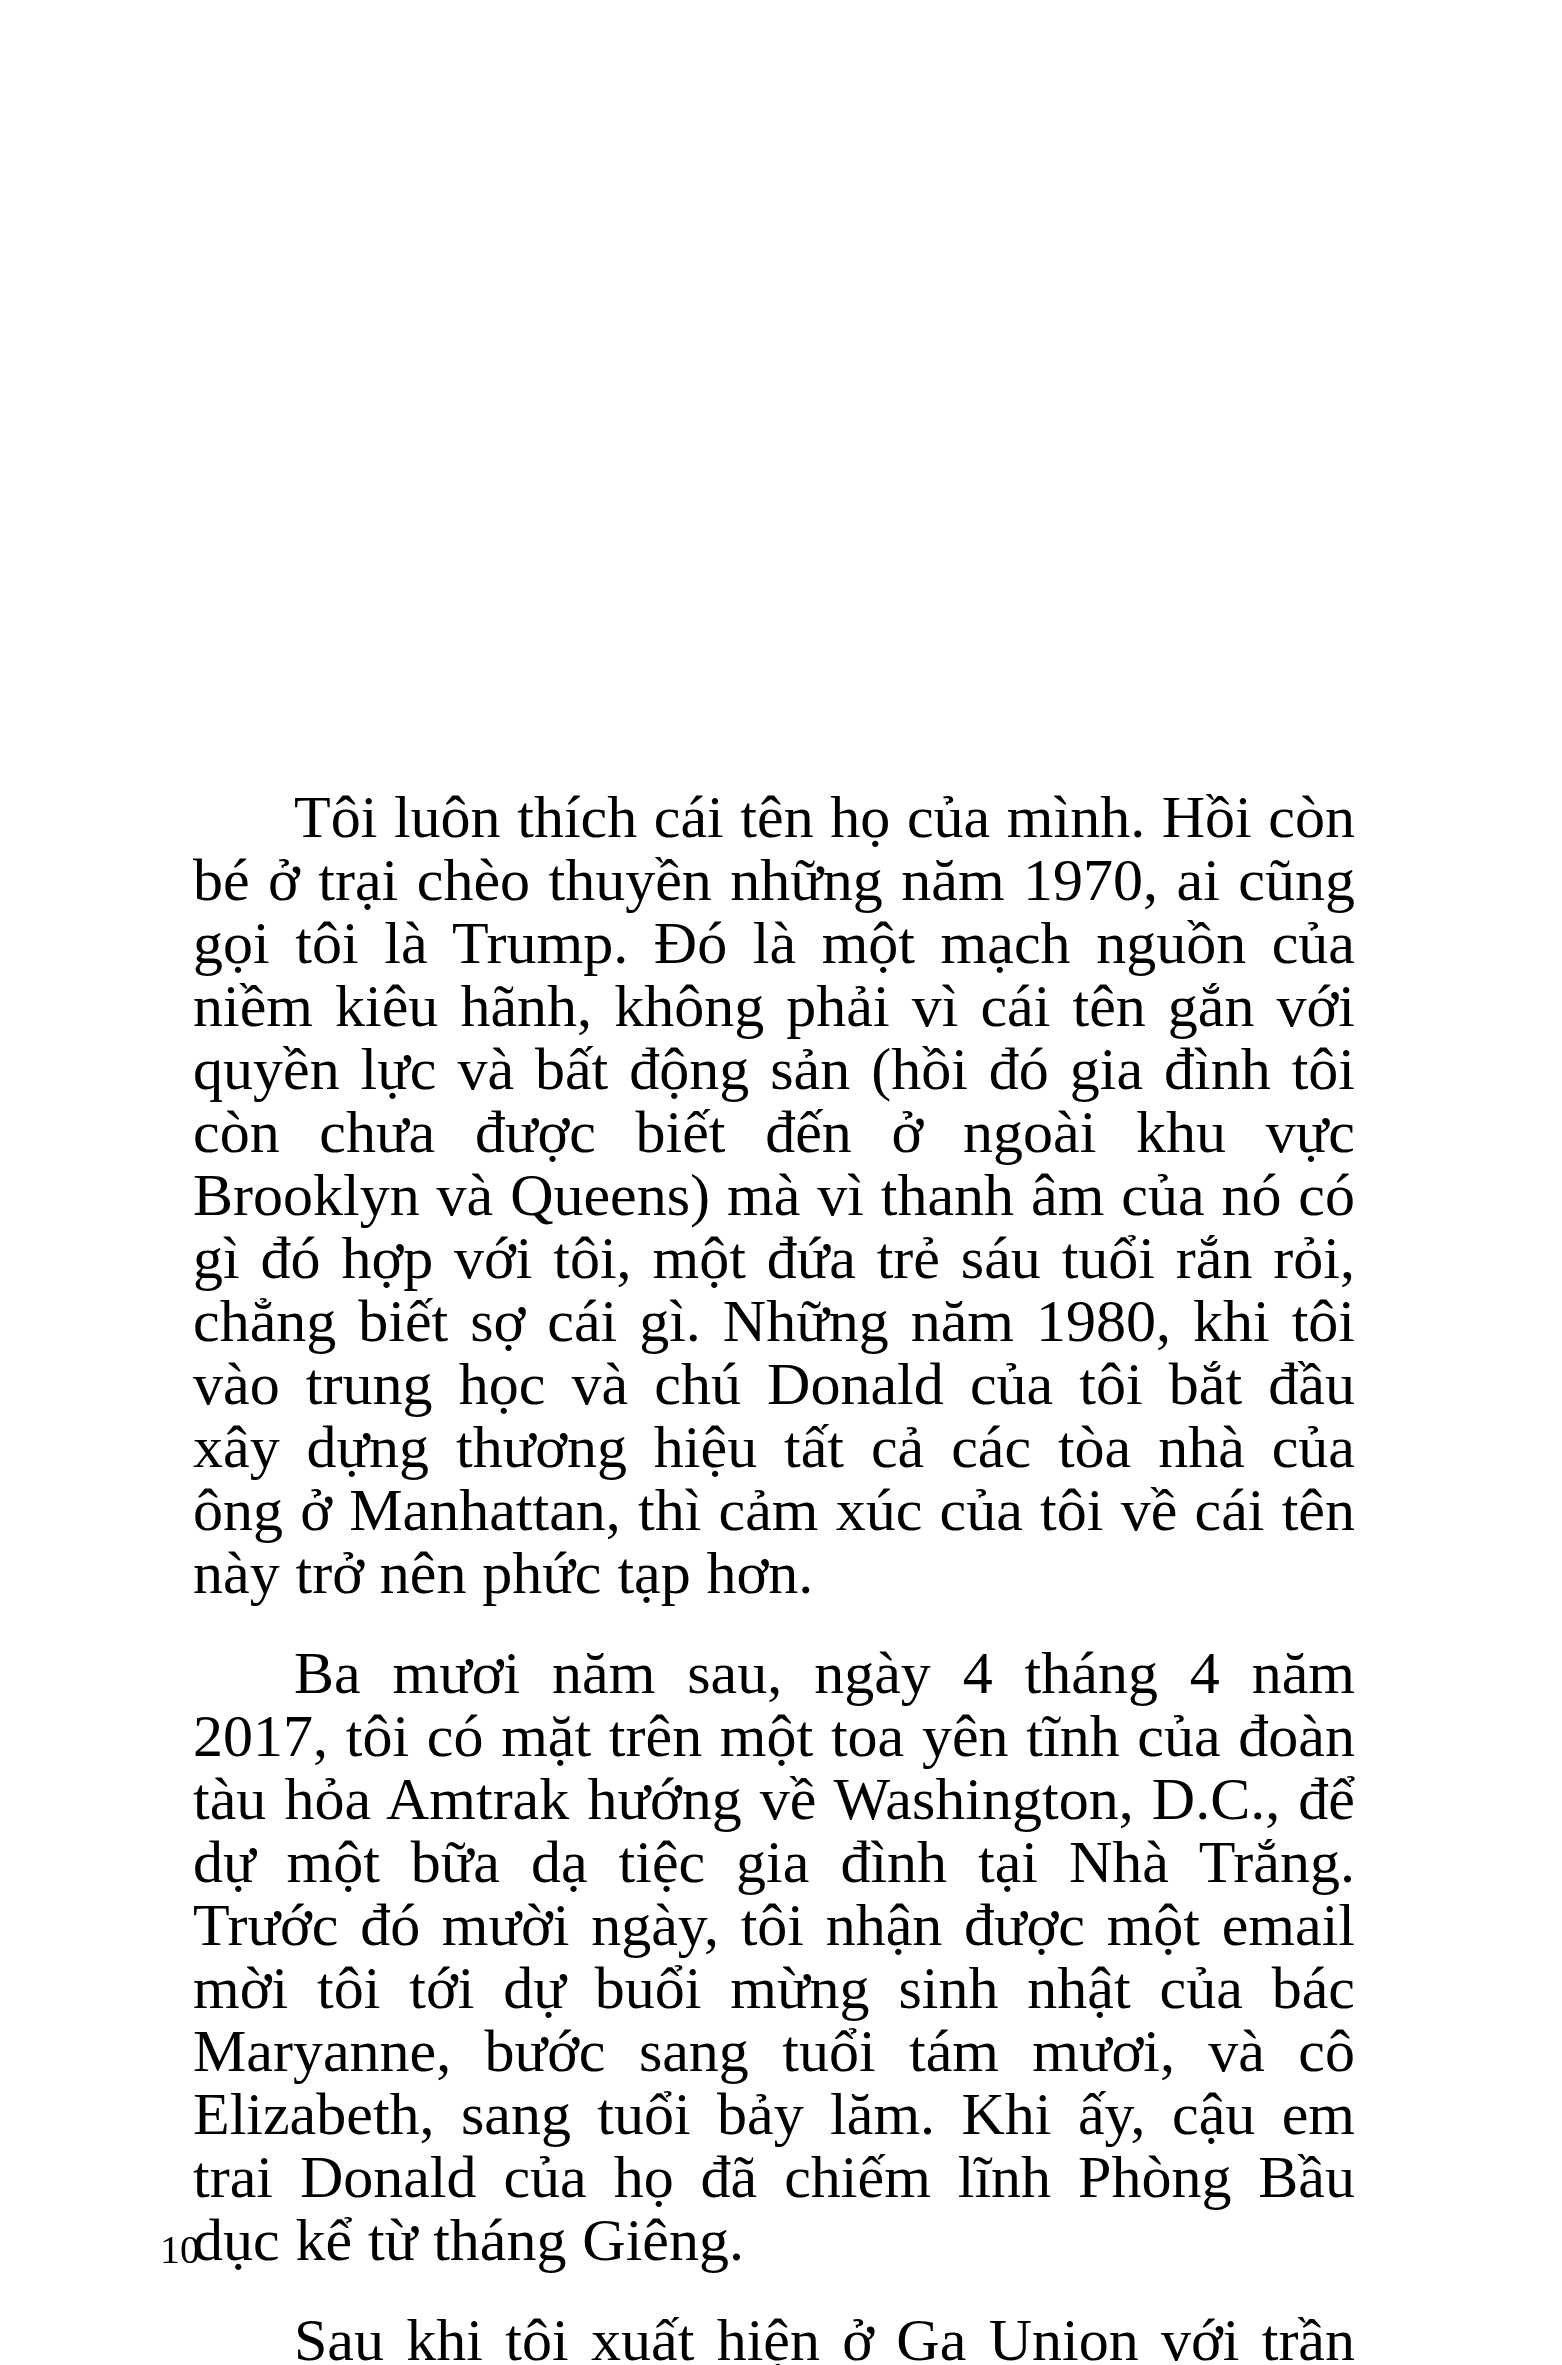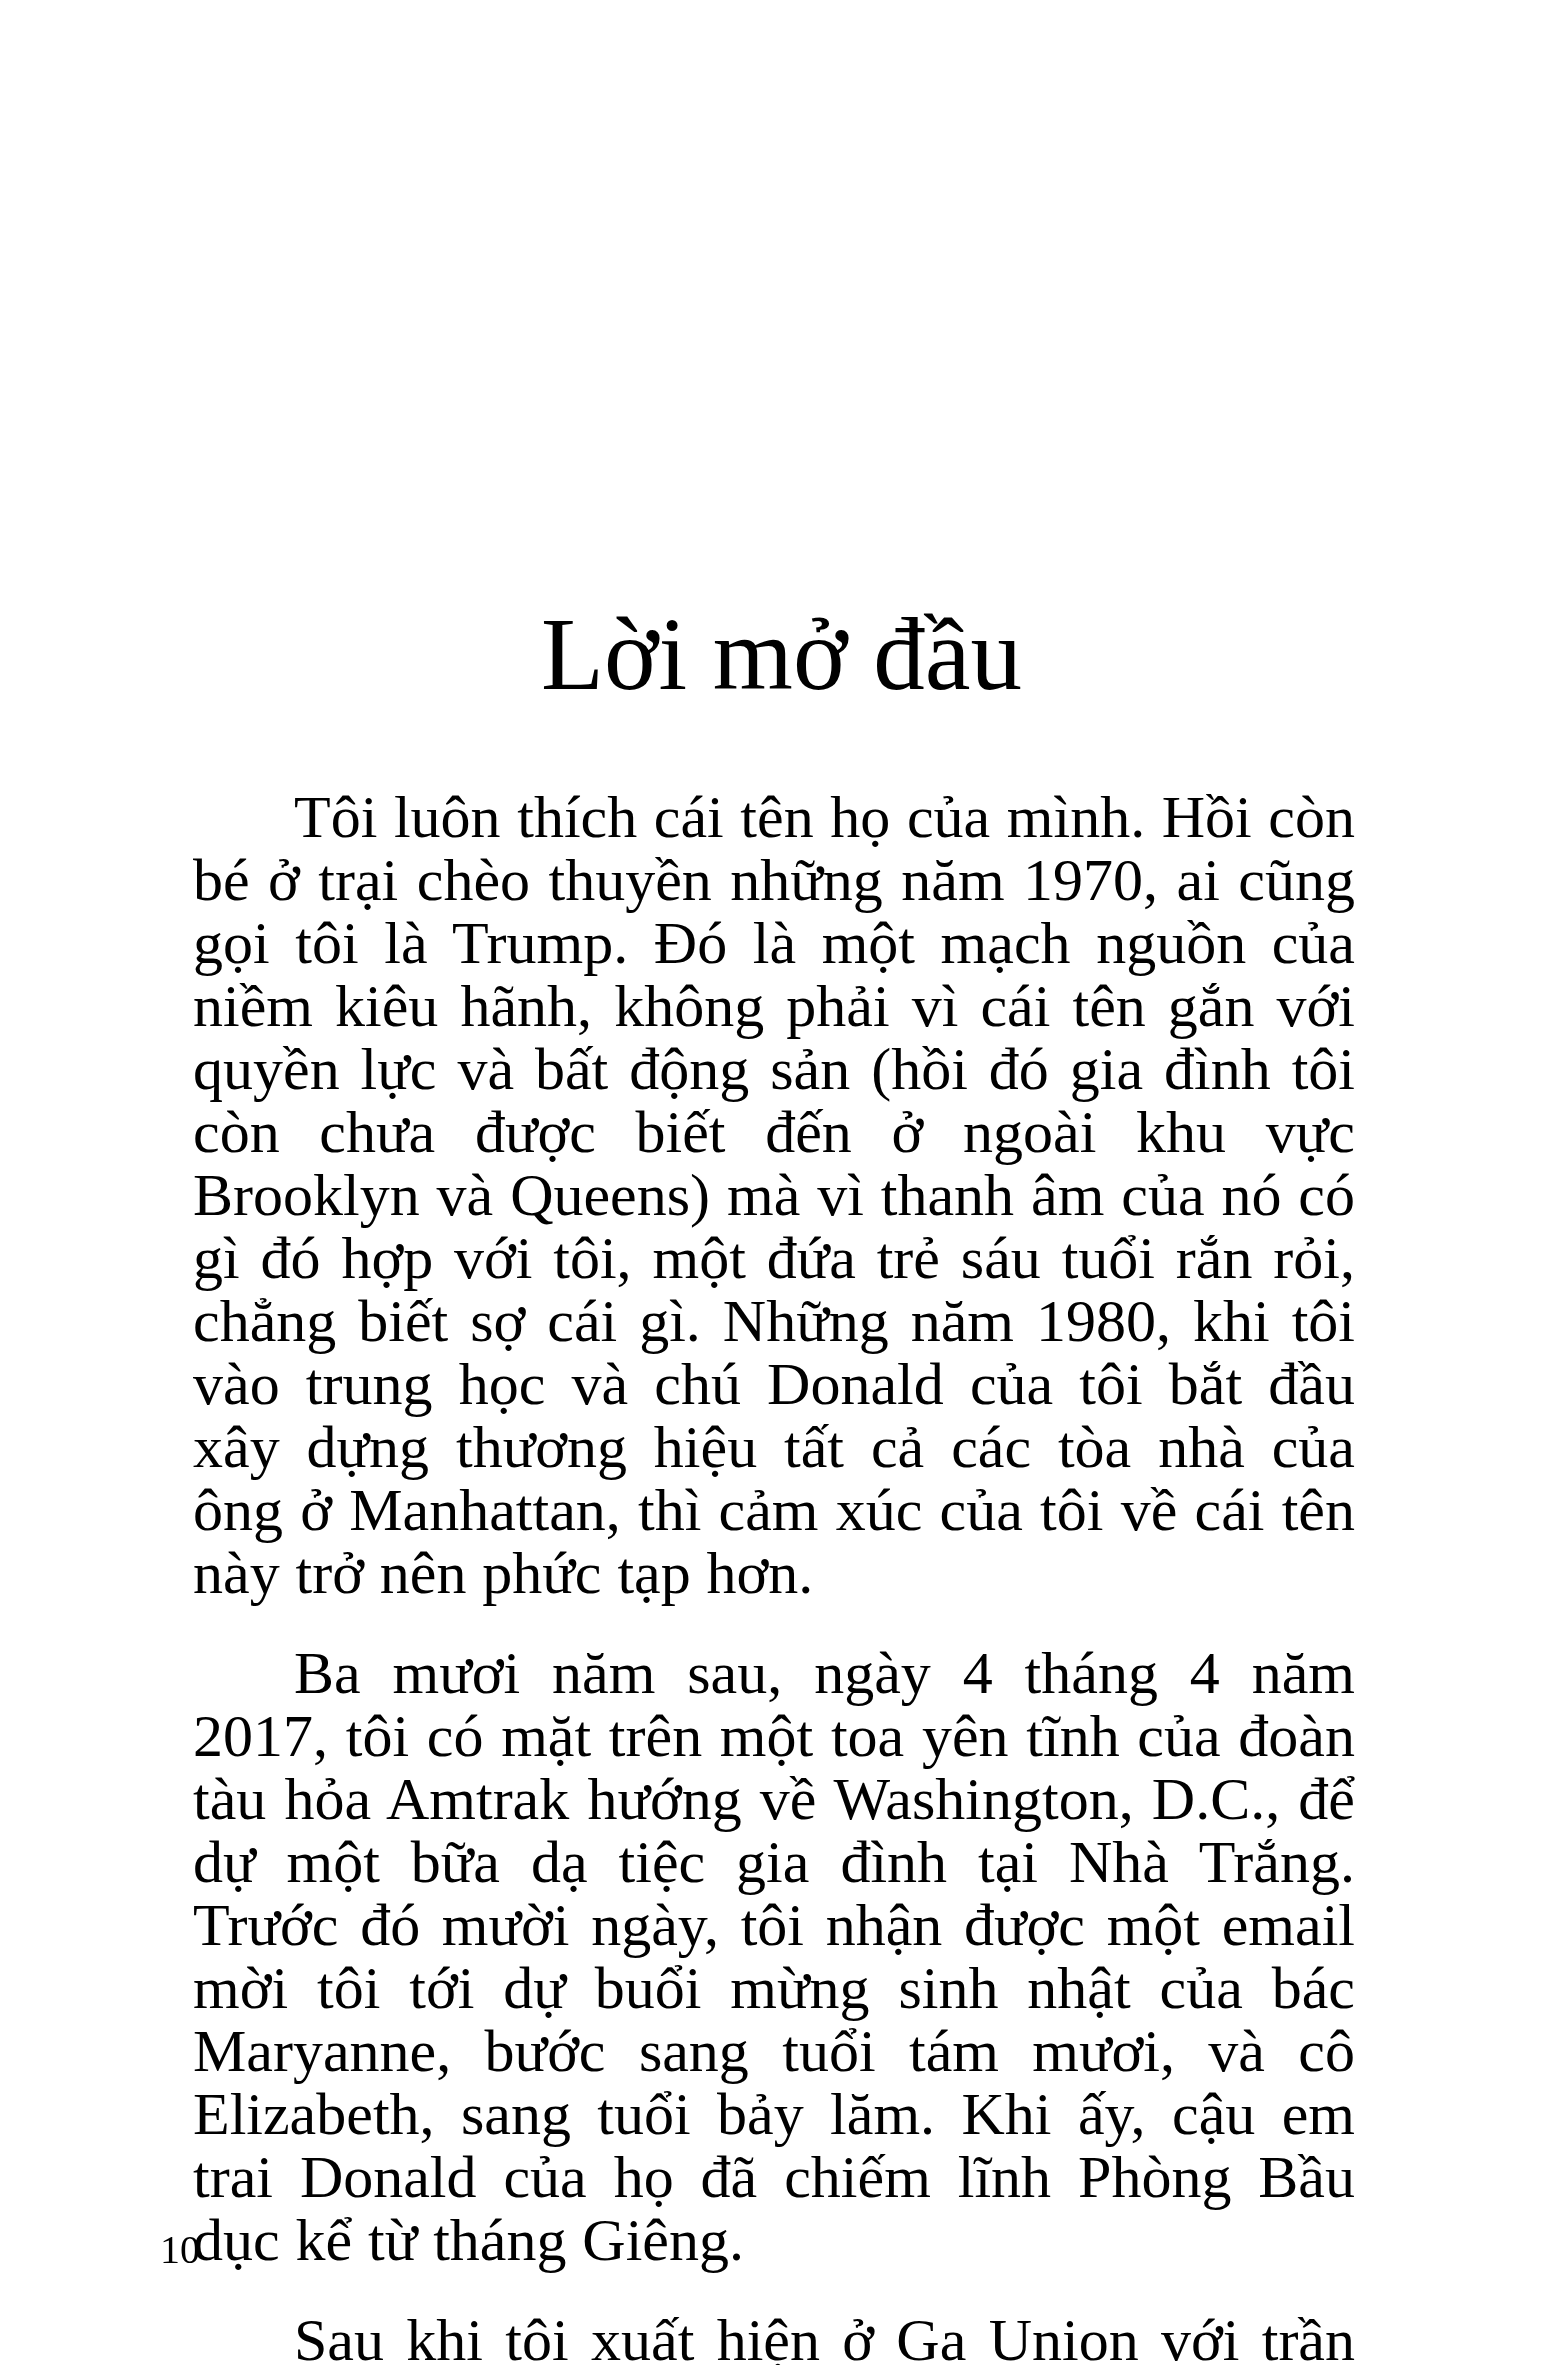--- a/index.html
+++ b/index.html
@@ -58,21 +58,20 @@
     font-size: 40px;
     line-height: 1;
     color: #000000;
   }
 </style>
 </head>
 <body>
 
 <div class="page">
 
-  <h1 class="chapter-title">Lời mở đầu</h1>
 
   <main class="body-text">
     <p>Tôi luôn thích cái tên họ của mình. Hồi còn bé ở trại chèo thuyền những năm 1970, ai cũng gọi tôi là Trump. Đó là một mạch nguồn của niềm kiêu hãnh, không phải vì cái tên gắn với quyền lực và bất động sản (hồi đó gia đình tôi còn chưa được biết đến ở ngoài khu vực Brooklyn và Queens) mà vì thanh âm của nó có gì đó hợp với tôi, một đứa trẻ sáu tuổi rắn rỏi, chẳng biết sợ cái gì. Những năm 1980, khi tôi vào trung học và chú Donald của tôi bắt đầu xây dựng thương hiệu tất cả các tòa nhà của ông ở Manhattan, thì cảm xúc của tôi về cái tên này trở nên phức tạp hơn.</p>
     <p>Ba mươi năm sau, ngày 4 tháng 4 năm 2017, tôi có mặt trên một toa yên tĩnh của đoàn tàu hỏa Amtrak hướng về Washington, D.C., để dự một bữa dạ tiệc gia đình tại Nhà Trắng. Trước đó mười ngày, tôi nhận được một email mời tôi tới dự buổi mừng sinh nhật của bác Maryanne, bước sang tuổi tám mươi, và cô Elizabeth, sang tuổi bảy lăm. Khi ấy, cậu em trai Donald của họ đã chiếm lĩnh Phòng Bầu dục kể từ tháng Giêng.</p>
     <p>Sau khi tôi xuất hiện ở Ga Union với trần mái vòm và sàn lát đá cẩm thạch đen trắng, tôi đi qua một người bán hàng rong dựng giá bán huy hiệu cài áo: tên tôi nằm trong</p>
   </main>
 
   <div class="page-number">10</div>
 
 </div>

